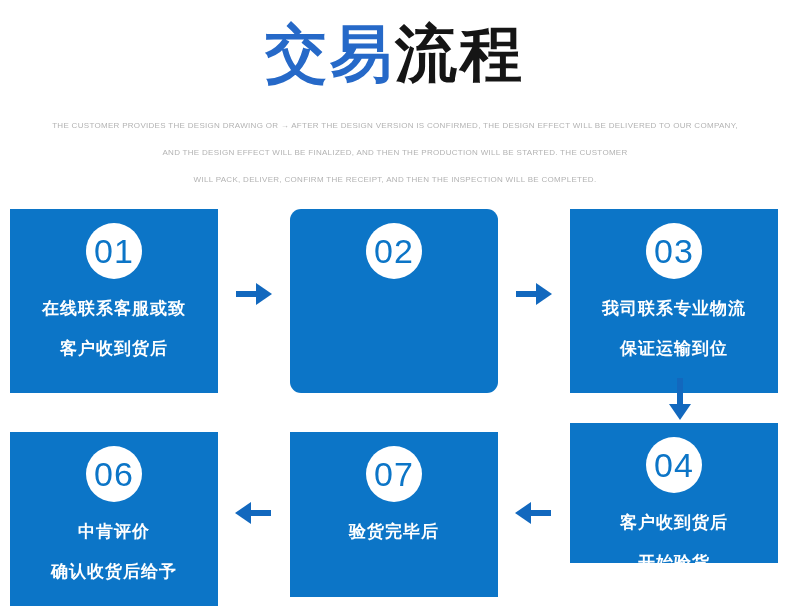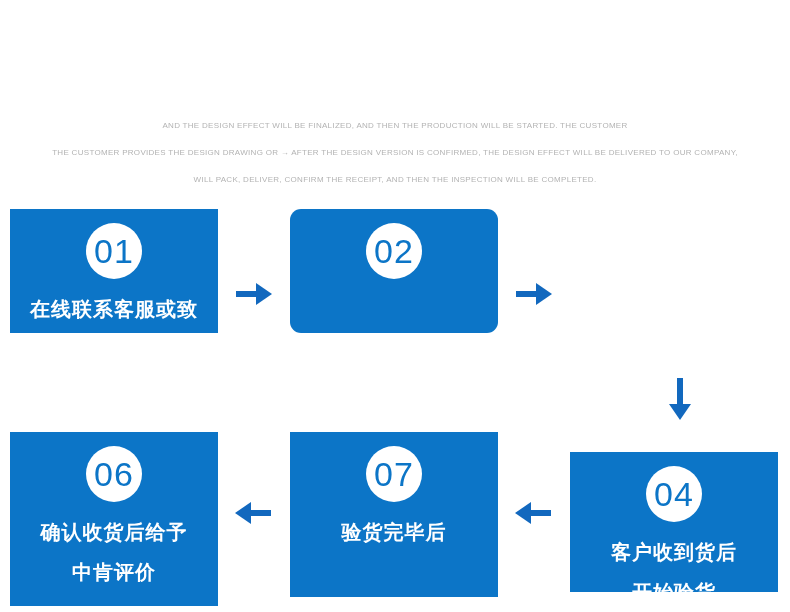--- a/index.html
+++ b/index.html
@@ -38,69 +38,72 @@
     color: var(--subtitle-gray);
     font-size: 8px;
     line-height: 27px;
     letter-spacing: 0.3px;
     font-weight: normal;
   }
   .subtitle div { white-space: nowrap; }
   .step-box {
     position: absolute;
     width: 208px;
-    height: 124px;
+    height: 184px;
     background: var(--box-blue);
     color: #fff;
     text-align: center;
   }
   .pos-1 { left: 10px;  top: 209px; }
   .pos-2 { left: 290px; top: 209px; border-radius: 11px; }
   .pos-3 { left: 570px; top: 209px; }
-  .pos-4 { left: 570px; top: 452px; height: 140px; }
+  .pos-4 { left: 570px; top: 423px; height: 140px; }
   .pos-5 { left: 290px; top: 432px; height: 165px; }
   .pos-6 { left: 10px;  top: 432px; height: 174px; }
   .num-circle {
     width: 56px; height: 56px;
     border-radius: 50%;
     background: #fff;
     margin: 14px auto 0;
     display: flex;
     align-items: center;
     justify-content: center;
     font-size: 34px;
     font-weight: normal;
     color: var(--box-blue);
     letter-spacing: 1px;
   }
   .step-text {
     margin-top: 10px;
-    font-size: 20px;
+    font-size: 17px;
     font-weight: bold;
     line-height: 40px;
     letter-spacing: 1px;
   }
   .arrow { position: absolute; color: var(--arrow-blue); }
   .arrow svg { display: block; }
   .arrow-r1 { left: 236px; top: 282px; }
   .arrow-r2 { left: 516px; top: 282px; }
   .arrow-d  { left: 668px; top: 378px; }
   .arrow-l1 { left: 515px; top: 501px; }
   .arrow-l2 { left: 235px; top: 501px; }
   .flip { transform: scaleX(-1); }
 </style>
 </head>
 <body>
 
 <div class="canvas">
 
+  <div class="title">
+    <span class="hl">交易</span><span>流程</span>
+  </div>
 
   <div class="subtitle">
+    <div>THE CUSTOMER PROVIDES THE DESIGN DRAWING OR → AFTER THE DESIGN VERSION IS CONFIRMED, THE DESIGN EFFECT WILL BE DELIVERED TO OUR COMPANY,</div>
     <div>AND THE DESIGN EFFECT WILL BE FINALIZED, AND THEN THE PRODUCTION WILL BE STARTED. THE CUSTOMER</div>
-    <div>THE CUSTOMER PROVIDES THE DESIGN DRAWING OR → AFTER THE DESIGN VERSION IS CONFIRMED, THE DESIGN EFFECT WILL BE DELIVERED TO OUR COMPANY,</div>
     <div>WILL PACK, DELIVER, CONFIRM THE RECEIPT, AND THEN THE INSPECTION WILL BE COMPLETED.</div>
   </div>
 
   <div class="step-box pos-1">
     <div class="num-circle">01</div>
     <div class="step-text">
       <div>在线联系客服或致</div>
       <div>客户收到货后</div>
     </div>
   </div>
@@ -116,20 +119,27 @@
     <div class="num-circle">02</div>
   </div>
 
   <div class="arrow arrow-r2">
     <svg width="36" height="24" viewBox="0 0 36 24" fill="currentColor">
       <rect x="0" y="9" width="22" height="6"></rect>
       <polygon points="20,1 36,12 20,23"></polygon>
     </svg>
   </div>
 
+  <div class="step-box pos-3">
+    <div class="num-circle">03</div>
+    <div class="step-text">
+      <div>我司联系专业物流</div>
+      <div>保证运输到位</div>
+    </div>
+  </div>
 
   <div class="arrow arrow-d">
     <svg width="24" height="42" viewBox="0 0 24 42" fill="currentColor">
       <rect x="9" y="0" width="6" height="28"></rect>
       <polygon points="1,26 23,26 12,42"></polygon>
     </svg>
   </div>
 
   <div class="step-box pos-4">
     <div class="num-circle">04</div>
@@ -156,18 +166,18 @@
   <div class="arrow arrow-l2 flip">
     <svg width="36" height="24" viewBox="0 0 36 24" fill="currentColor">
       <rect x="0" y="9" width="22" height="6"></rect>
       <polygon points="20,1 36,12 20,23"></polygon>
     </svg>
   </div>
 
   <div class="step-box pos-6">
     <div class="num-circle">06</div>
     <div class="step-text">
+      <div>中肯评价</div>
       <div>确认收货后给予</div>
-      <div>中肯评价</div>
     </div>
   </div>
 
 </div>
 
 </body></html>

